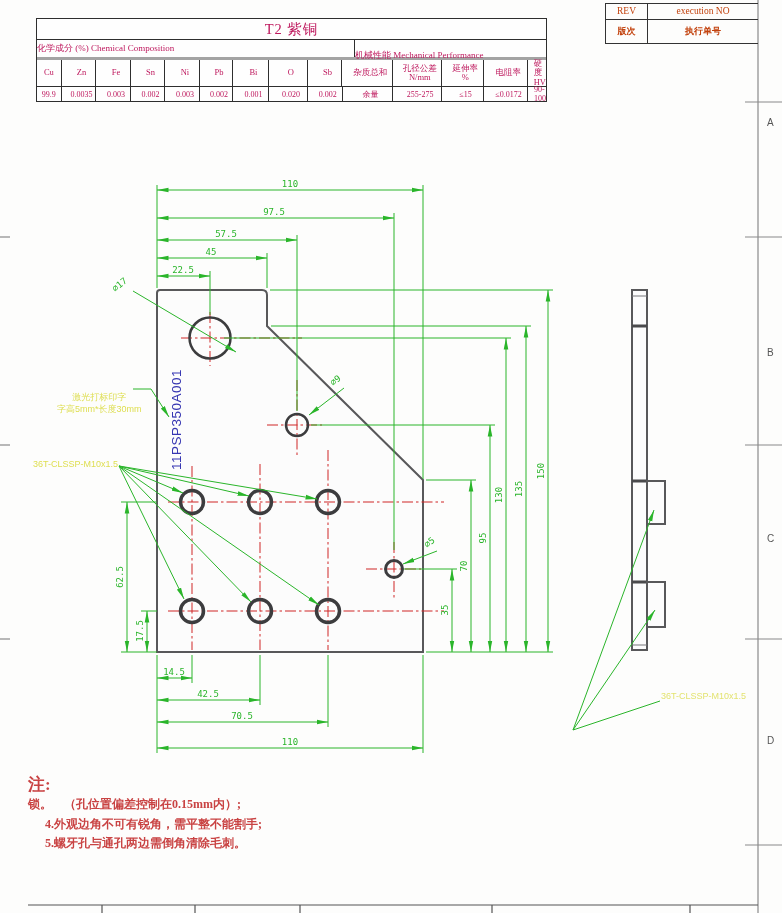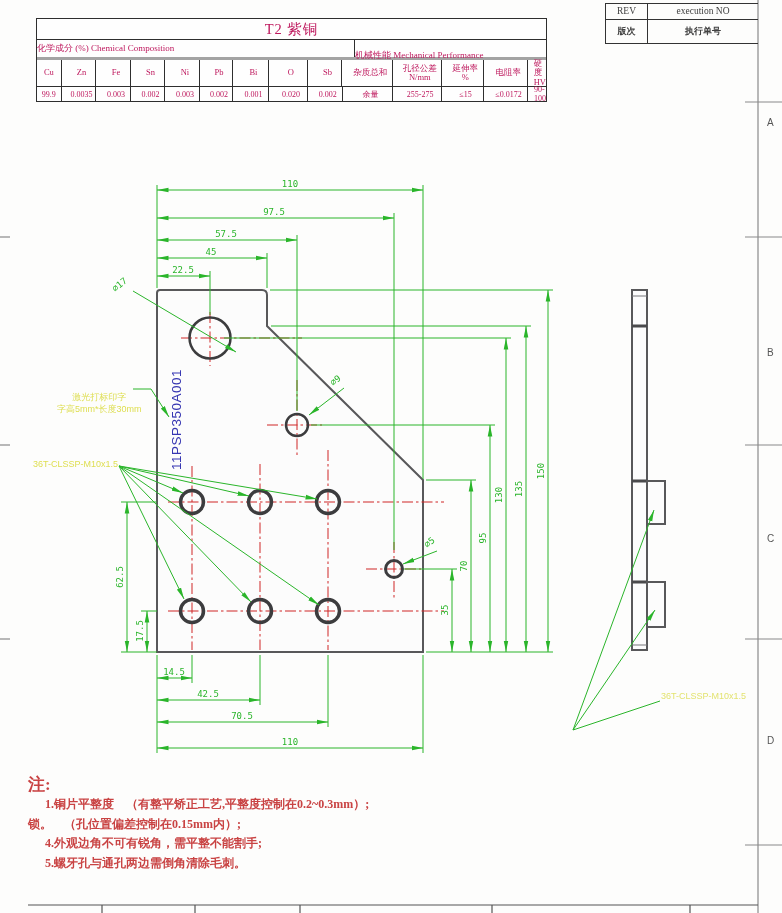--- a/index.html
+++ b/index.html
@@ -29,21 +29,21 @@
   .c{border-right:1px solid #2e2e2e;box-sizing:border-box;display:flex;flex-direction:column;
      align-items:center;justify-content:center;}
   .mt-head .c{font-size:8.5px;line-height:9.5px;}
   .mt-vals .c{font-size:8px;}
   .cw0{width:26px}.cw1{width:30px}.cw2{width:30px}.cw3{width:30px}.cw4{width:30px}
   .cw5{width:29px}.cw6{width:31px}.cw7{width:35px}.cw8{width:30px}.cw9{width:47px}
   .mw0{width:45px}.mw1{width:38px}.mw2{width:40px}.mw3{flex:1;border-right:none;}
 
   
   .rev{position:absolute;left:605px;top:3px;width:152px;border-top:1px solid #333;border-left:1px solid #333;
-       font-family:"Liberation Serif",serif;color:#404040;}
+       font-family:"Liberation Serif",serif;color:#c2410c;}
   .rev-row{display:flex;border-bottom:1px solid #333;}
   .rev-c1{width:42px;border-right:1px solid #333;text-align:center;box-sizing:border-box;}
   .rev-c2{flex:1;text-align:center;}
   .rev-head{height:15px;line-height:15px;font-size:9.5px;}
   .rev-vals{height:23px;line-height:23px;font-size:9px;font-weight:bold;}
   .blurred{filter:blur(.5px);}
 
   
   .lab{position:absolute;color:#dede50;font-size:9px;line-height:11.5px;white-space:nowrap;
        font-family:"Liberation Sans",sans-serif;}
@@ -287,19 +287,18 @@
 
 <div class="lab lab-laser">
   <div>激光打标印字</div>
   <div>字高5mm*长度30mm</div>
 </div>
 <div class="lab lab-thread-left">36T-CLSSP-M10x1.5</div>
 <div class="lab lab-thread-right">36T-CLSSP-M10x1.5</div>
 
 <div class="notes">
   <div class="notes-title">注:</div>
-  <div class="note-line indent">1.铜片平整度　（有整平矫正工艺,平整度控制在0.2~0.3mm）;</div>
   <div class="note-line">锁。　（孔位置偏差控制在0.15mm内）;</div>
   <div class="note-line indent">4.外观边角不可有锐角，需平整不能割手;</div>
   <div class="note-line indent">5.螺牙孔与通孔两边需倒角清除毛刺。</div>
 </div>
 
 </div>
 
 </body></html>

